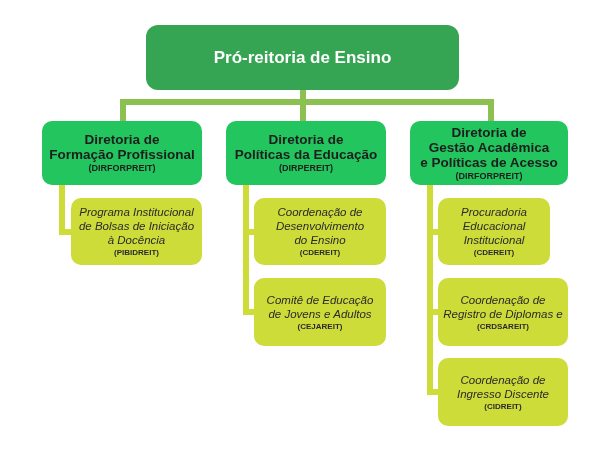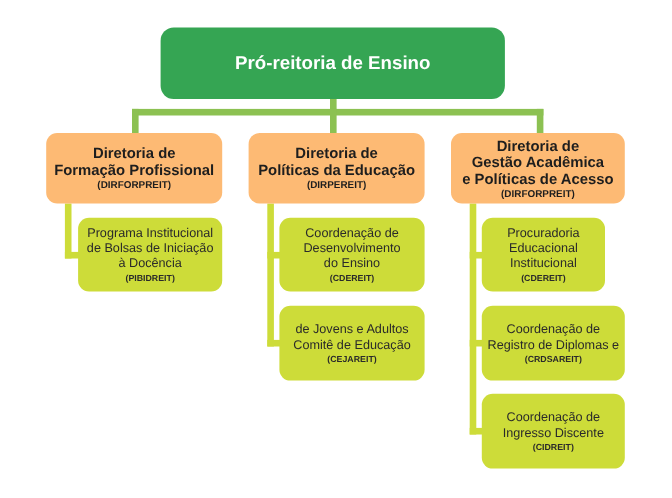--- a/index.html
+++ b/index.html
@@ -4,26 +4,26 @@
 <style>
   html, body { margin:0; padding:0; background:#ffffff; }
   body { width:611px; height:453px; position:relative; overflow:hidden;
          font-family:"Liberation Sans", "DejaVu Sans", sans-serif; }
   .conn { position:absolute; }
   .conn.green { background:#8cc152; }
   .conn.yellow { background:#cddc39; }
   .box { position:absolute; box-sizing:border-box; display:flex; flex-direction:column;
          justify-content:center; text-align:center; border-radius:10px; }
   .box.top { background:#35a553; color:#ffffff; border-radius:12px; }
-  .box.dir { background:#fdba74; color:#1e1e1e; }
+  .box.dir { background:#22c55e; color:#1e1e1e; }
   .box.sub { background:#cddc39; color:#2a2a2a; }
   .top .t1 { font-weight:bold; font-size:17px; line-height:20px; }
   .dir .t1 { font-weight:bold; font-size:13.5px; line-height:15px; }
   .dir .abbr { font-weight:bold; font-size:9px; line-height:12px; }
-  .sub .t1 { font-size:11.5px; line-height:14px; }
+  .sub .t1 { font-size:11.5px; line-height:14px;font-style:italic; }
   .sub .abbr { font-size:8px; font-weight:bold; line-height:11px; }
   .line { display:block; white-space:nowrap; }
 </style>
 </head>
 <body>
 
 <div class="conn green" style="left:300px;top:90px;width:6px;height:12px;"></div>
 <div class="conn green" style="left:120px;top:99px;width:374px;height:6px;"></div>
 <div class="conn green" style="left:120px;top:99px;width:6px;height:23px;"></div>
 <div class="conn green" style="left:300px;top:99px;width:6px;height:23px;"></div>
@@ -71,22 +71,22 @@
   <span class="abbr line">(PIBIDREIT)</span>
 </div>
 
 <div class="box sub" style="left:254px;top:198px;width:132px;height:67px;">
   <span class="t1 line">Coordenação de</span>
   <span class="t1 line">Desenvolvimento</span>
   <span class="t1 line">do Ensino</span>
   <span class="abbr line">(CDEREIT)</span>
 </div>
 <div class="box sub" style="left:254px;top:278px;width:132px;height:68px;">
+  <span class="t1 line">Comitê de Educação</span>
   <span class="t1 line">de Jovens e Adultos</span>
-  <span class="t1 line">Comitê de Educação</span>
   <span class="abbr line">(CEJAREIT)</span>
 </div>
 
 <div class="box sub" style="left:438px;top:198px;width:112px;height:67px;">
   <span class="t1 line">Procuradoria</span>
   <span class="t1 line">Educacional</span>
   <span class="t1 line">Institucional</span>
   <span class="abbr line">(CDEREIT)</span>
 </div>
 <div class="box sub" style="left:438px;top:278px;width:130px;height:68px;">

